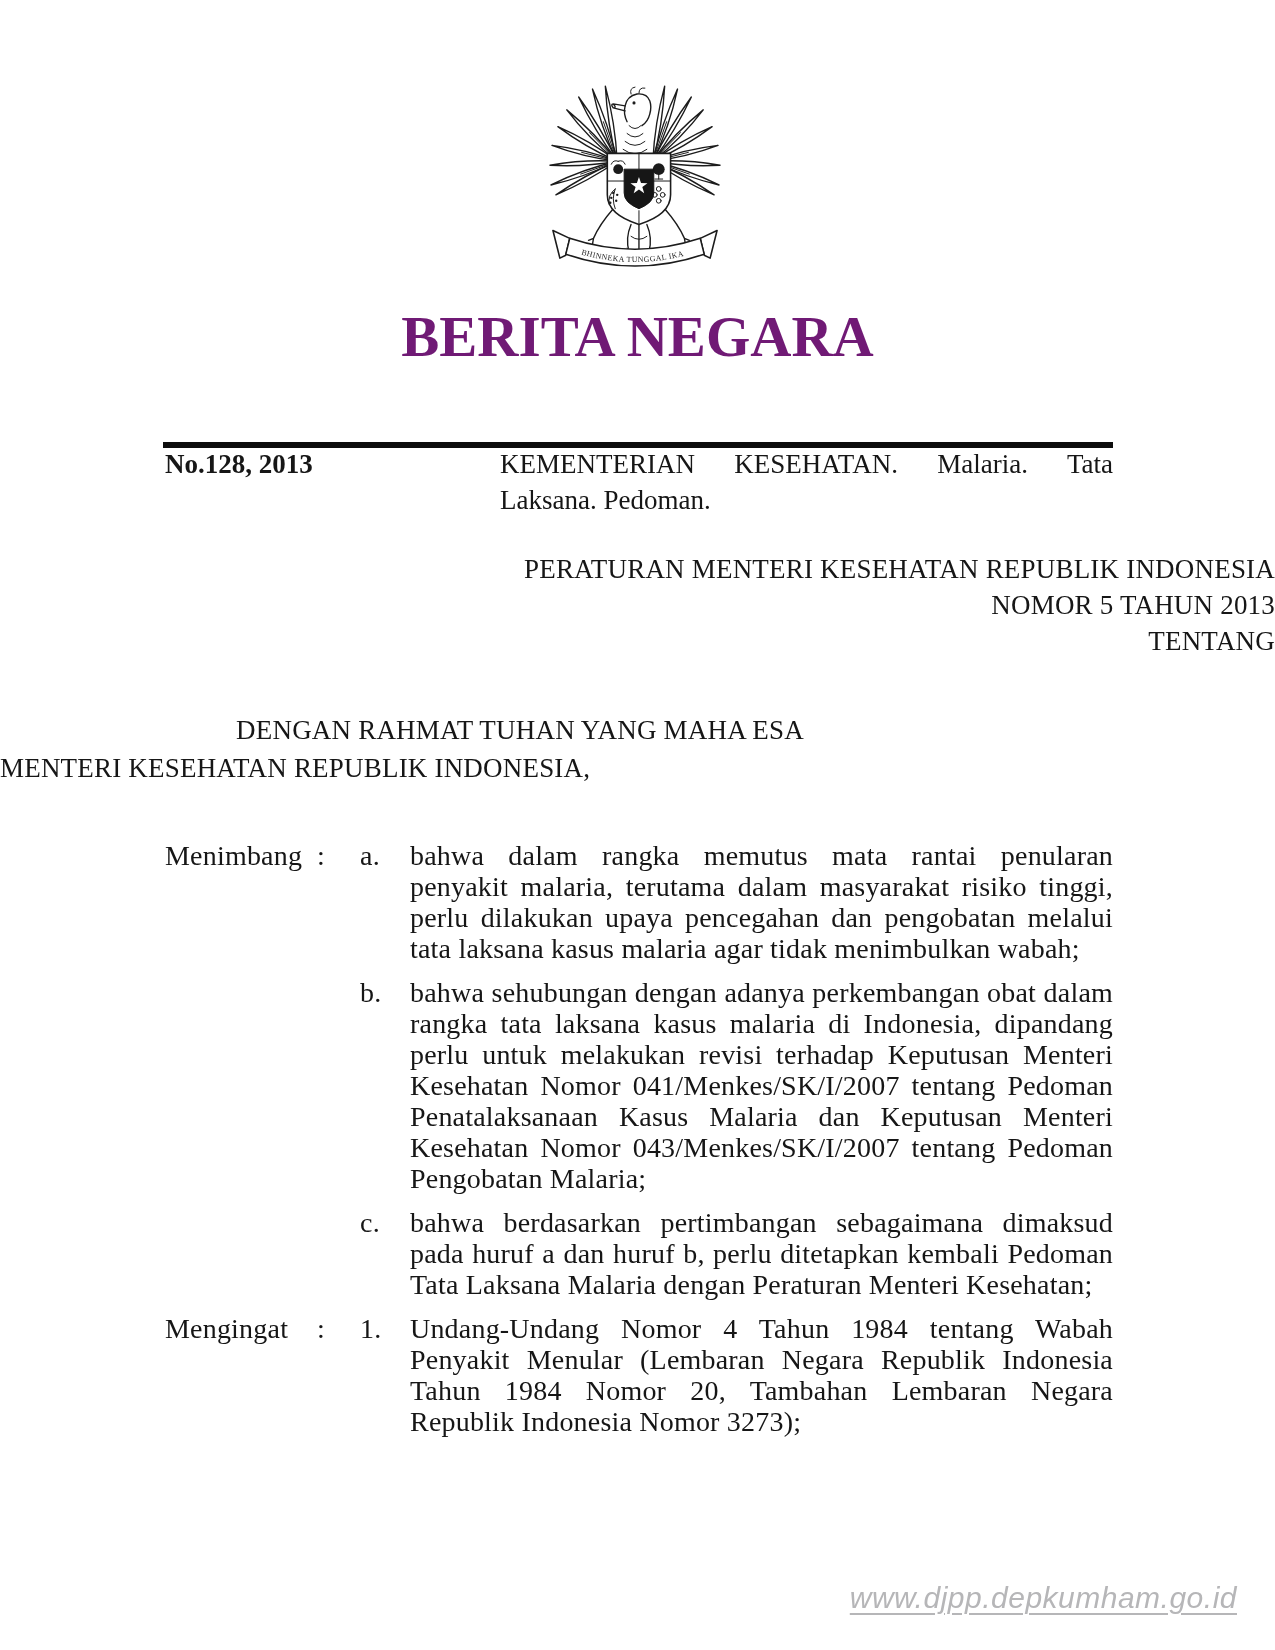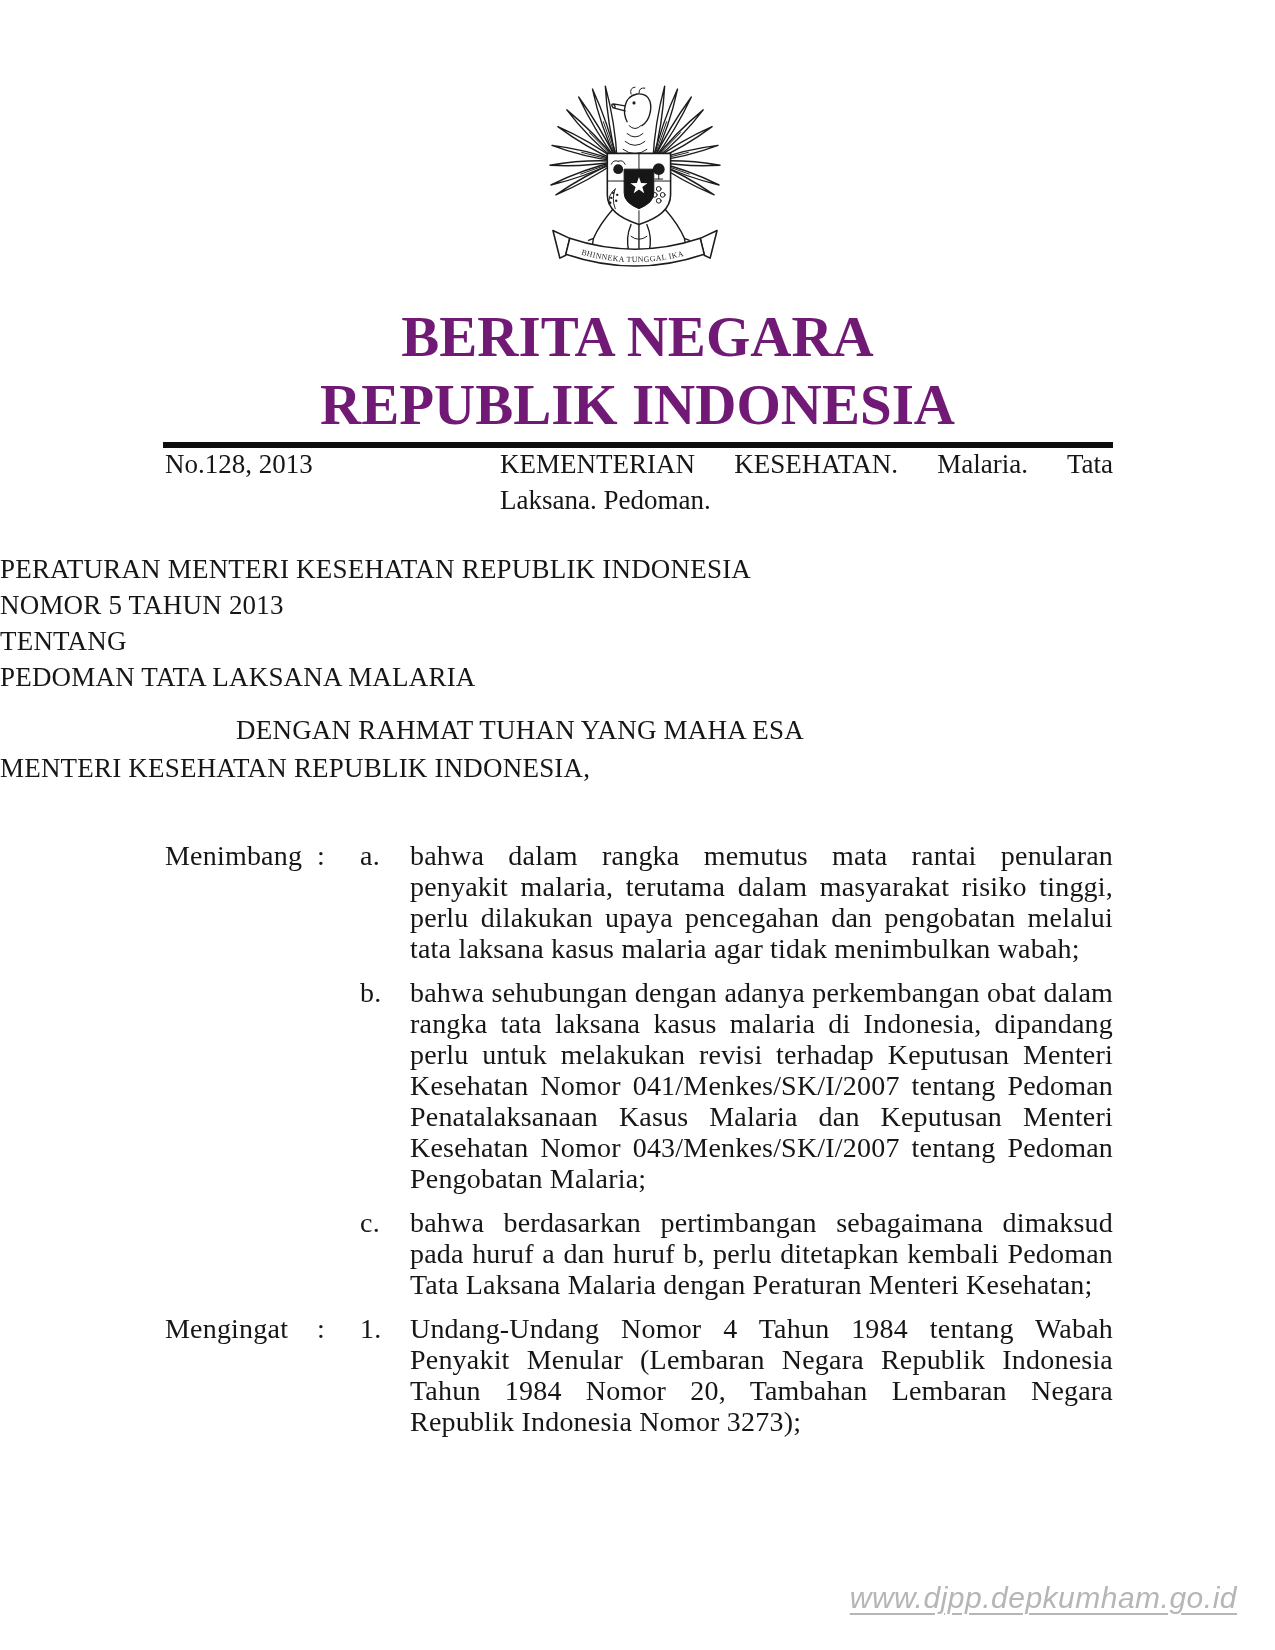--- a/index.html
+++ b/index.html
@@ -16,26 +16,26 @@
     position:absolute;top:303px;left:0;width:1275px;
     text-align:center;font-weight:bold;font-size:57px;line-height:68px;
     letter-spacing:0px;color:#701a75;
   }
   .mast-rule{position:absolute;top:442px;left:163px;width:950px;height:6px;background:#0d0d0d;}
 
   .mast-row{
     position:absolute;top:446px;left:165px;width:948px;
     display:flex;font-size:27px;line-height:36px;
   }
-  .mast-no{width:335px;flex:0 0 335px;}
+  .mast-no{width:335px;flex:0 0 335px;font-weight:bold;}
   .mast-subject{flex:1;text-align:justify;}
 
   .reg-heading{
     position:absolute;top:551px;left:0;width:1275px;
-    text-align:left;font-size:27px;line-height:36px;letter-spacing:.2px;
+    text-align:right;font-size:27px;line-height:36px;letter-spacing:.2px;
   }
   .invocation{
     position:absolute;top:712px;left:0;width:1040px;
     text-align:center;font-size:27px;line-height:36px;letter-spacing:.2px;
   }
   .authority{
     position:absolute;top:750px;left:0;width:1252px;
     text-align:left;font-size:27px;line-height:36px;letter-spacing:.2px;
   }
 
@@ -157,35 +157,33 @@
         <path class="fwhite" d="M154,156 L171,148 L164,176 L158,173 Z"></path>
         <path class="fwhite" d="M22,156 Q88,178 154,156 L158,172 Q88,196 18,172 Z"></path>
         <path id="motto-arc" d="M26,170 Q88,190 150,170" fill="none" stroke="none"></path>
         <text class="motto-text"><textPath href="#motto-arc" startOffset="6%">BHINNEKA TUNGGAL IKA</textPath></text>
       </g>
     </svg>
   </div>
 
   <div class="gazette-title">
     <div>BERITA NEGARA</div>
-    <div>REPUBLIK INDONESIA</div>
   </div>
 
   <div class="mast-rule"></div>
 
   <div class="mast-row">
     <div class="mast-no">No.128, 2013</div>
     <div class="mast-subject">KEMENTERIAN KESEHATAN. Malaria. Tata Laksana. Pedoman.</div>
   </div>
 
   <div class="reg-heading">
     <div>PERATURAN MENTERI KESEHATAN REPUBLIK INDONESIA</div>
     <div>NOMOR 5 TAHUN 2013</div>
     <div>TENTANG</div>
-    <div>PEDOMAN TATA LAKSANA MALARIA</div>
   </div>
 
   <div class="invocation">DENGAN RAHMAT TUHAN YANG MAHA ESA</div>
   <div class="authority">MENTERI KESEHATAN REPUBLIK INDONESIA,</div>
 
   <div class="clauses">
 
     <div class="clause-row">
       <div class="c-label">Menimbang</div>
       <div class="c-colon">:</div>

